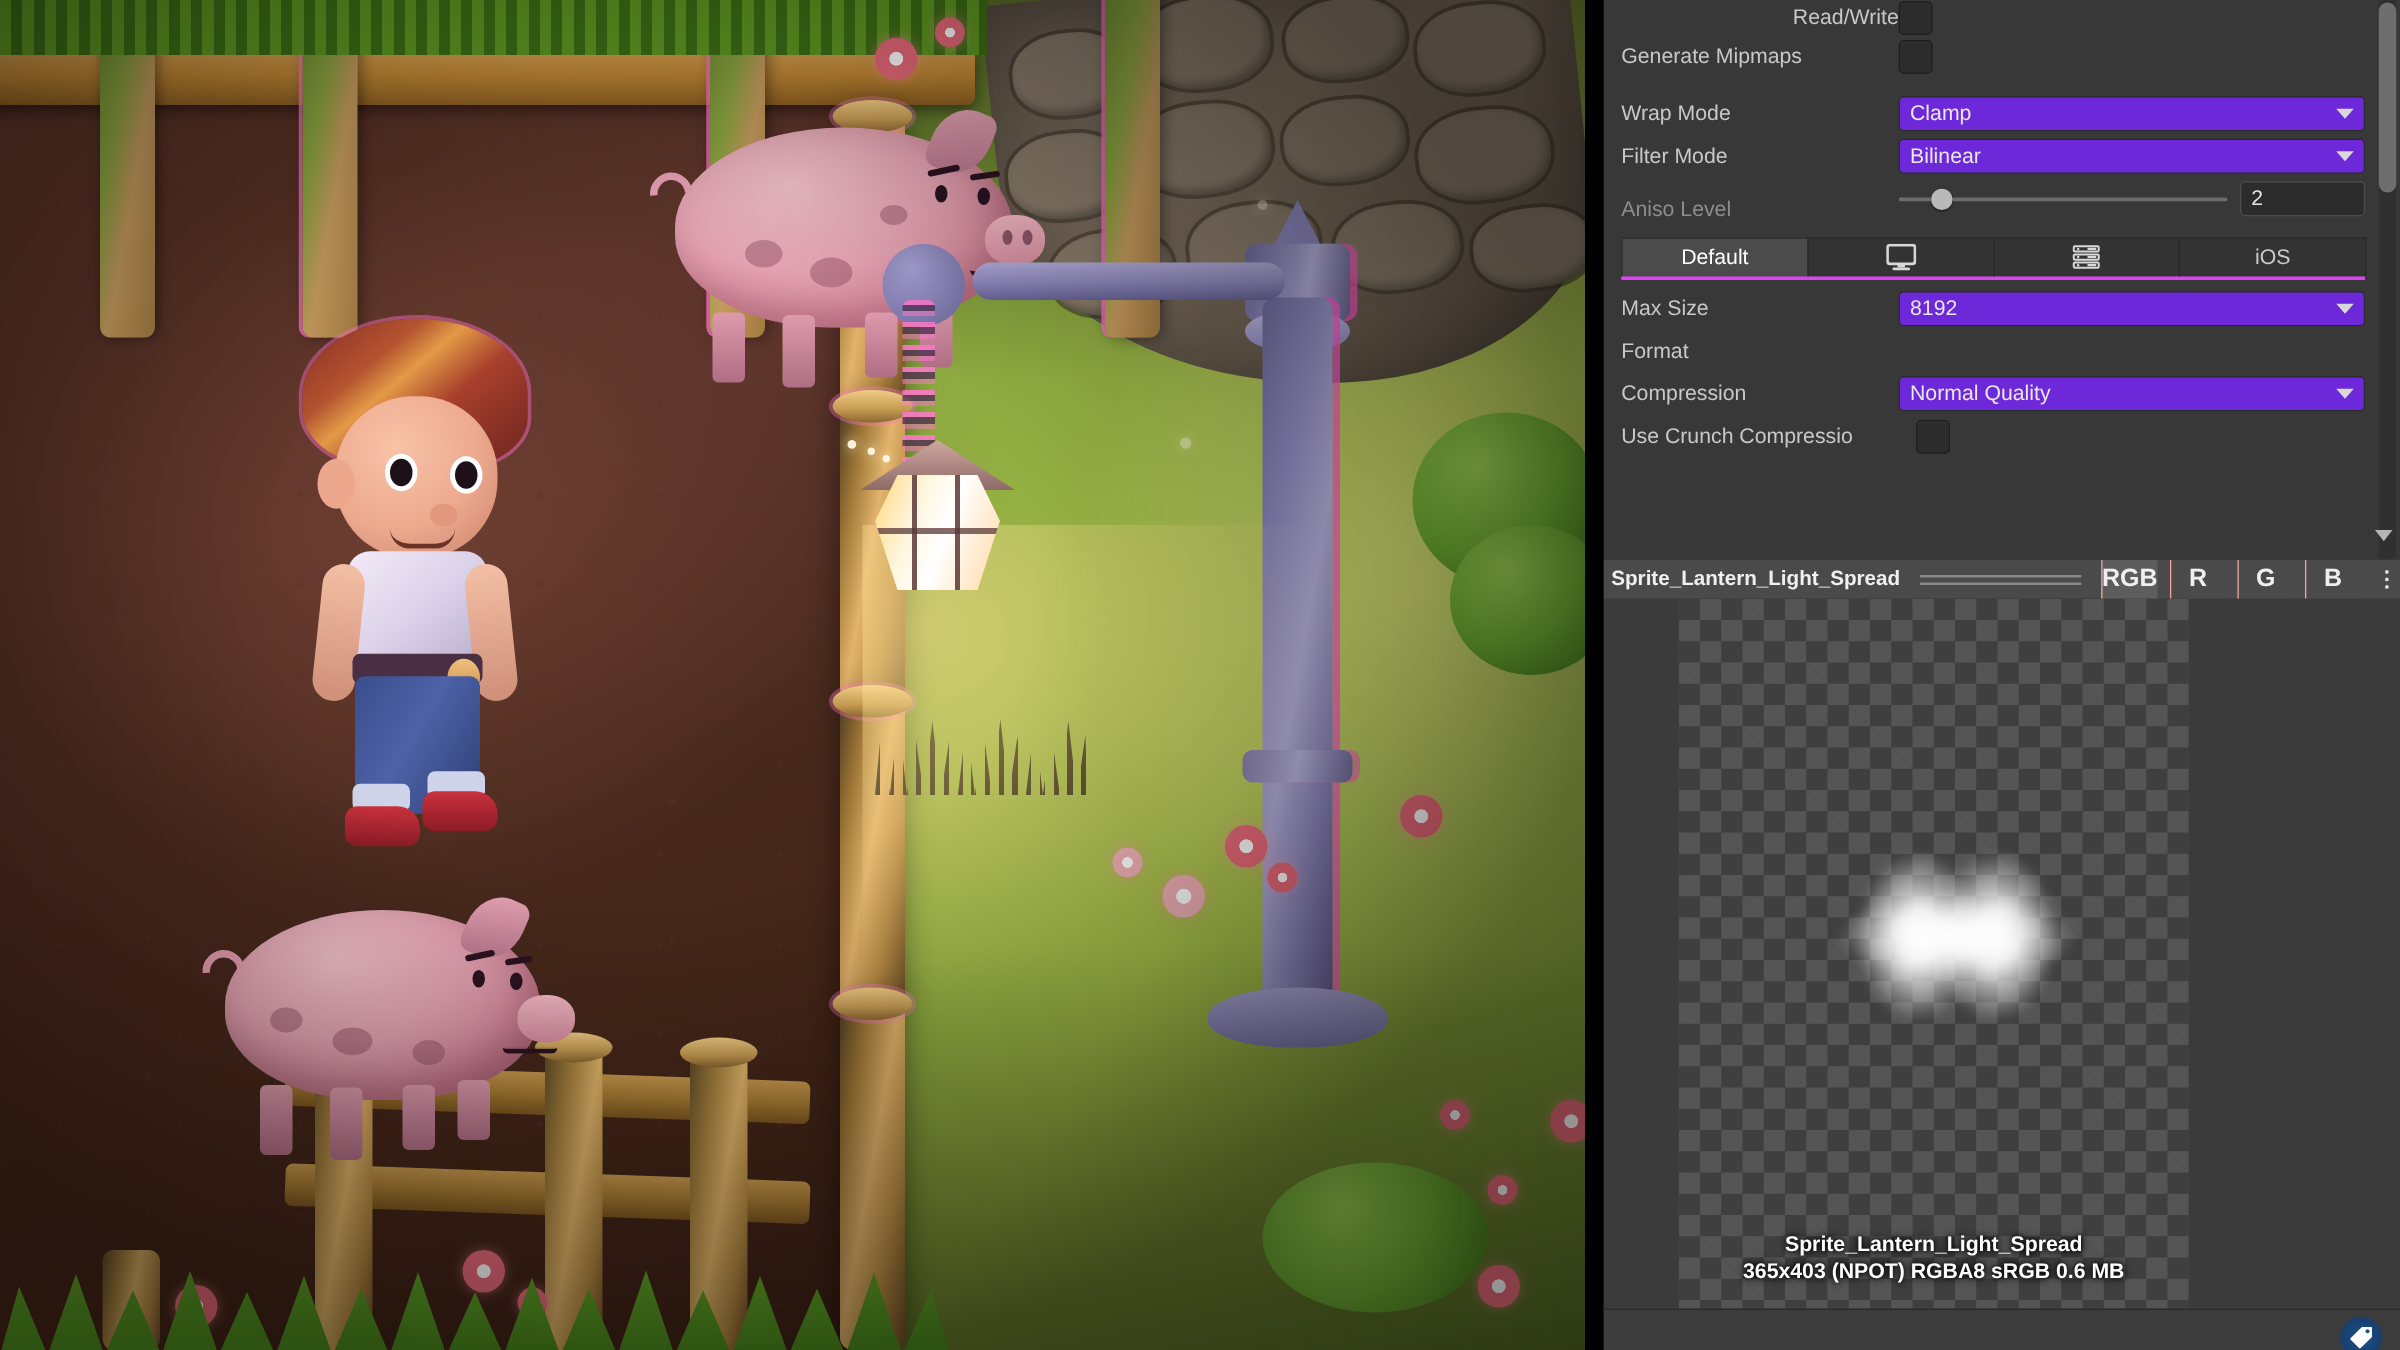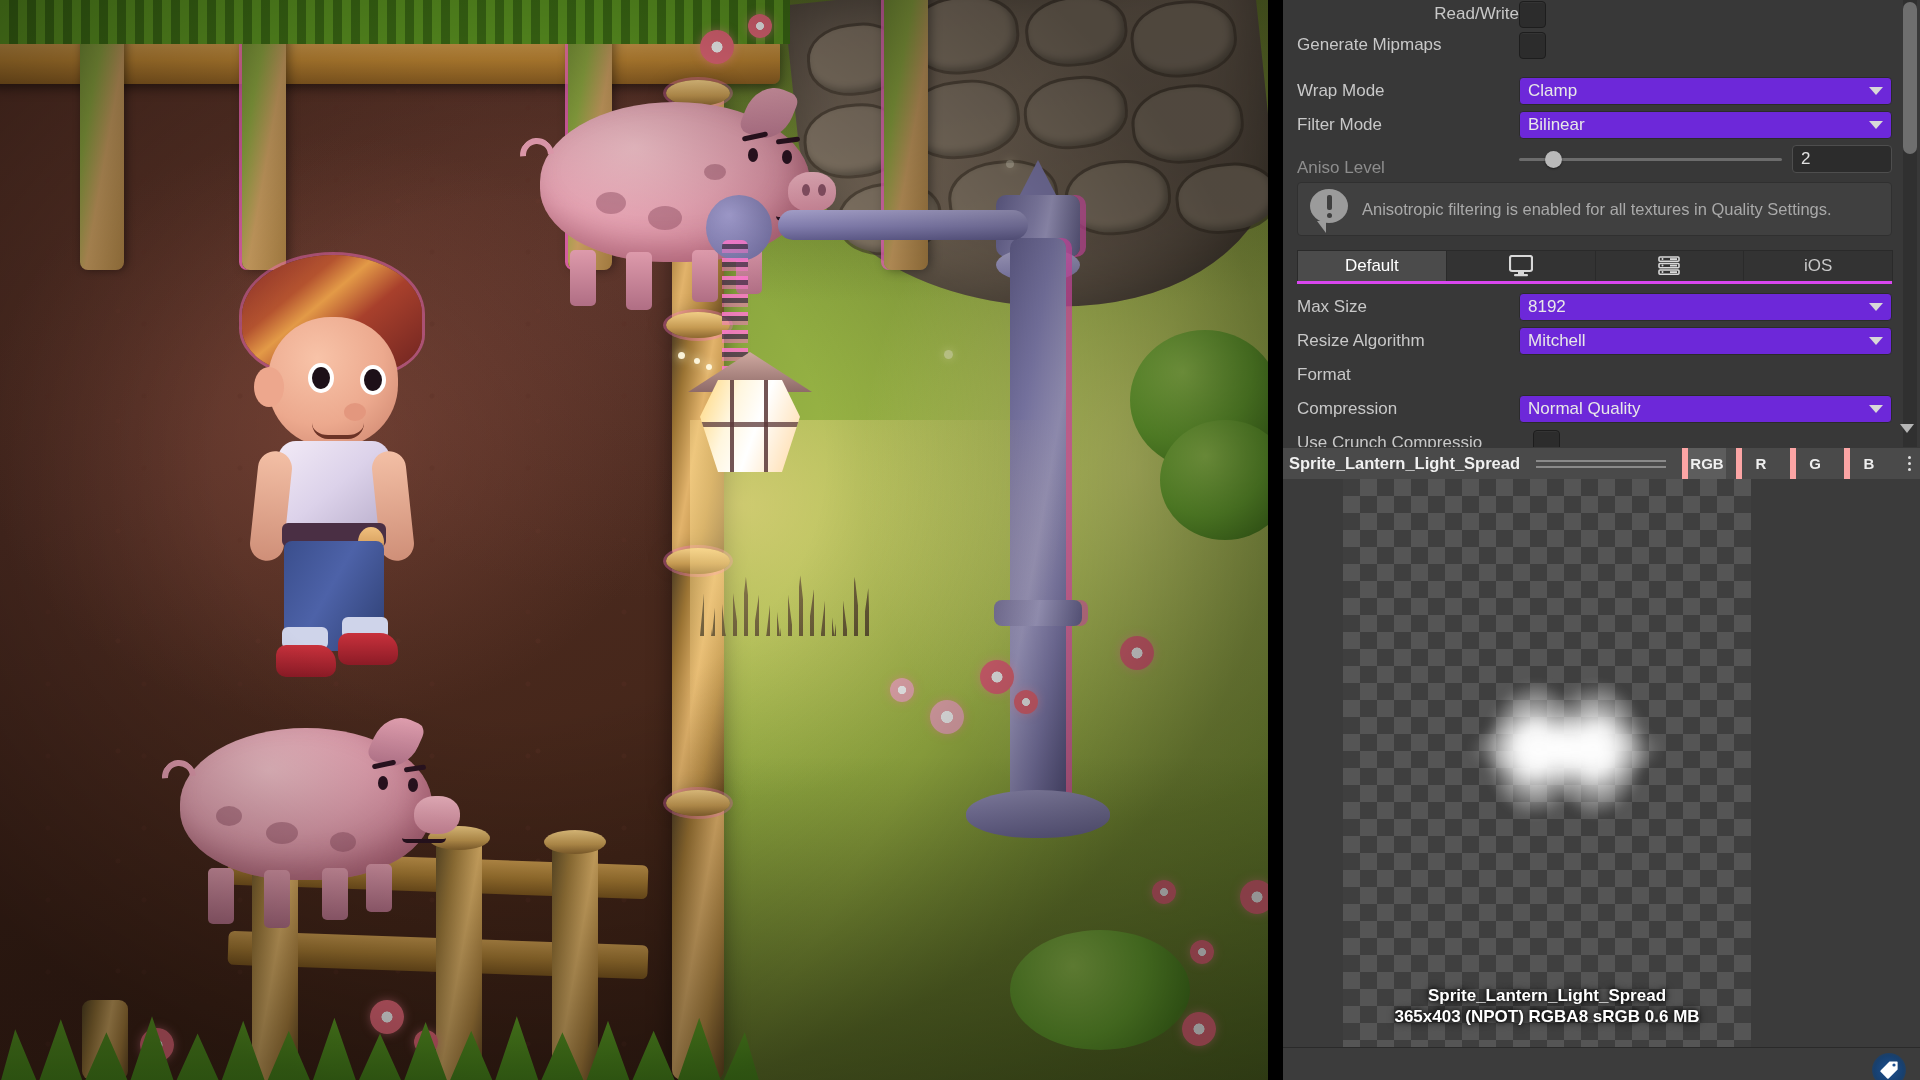--- a/index.html
+++ b/index.html
@@ -282,21 +282,21 @@
     border-left:7px solid transparent;border-right:7px solid transparent;border-top:9px solid #b5b5b5;}
 
   
   .prev-head{
     position:absolute; left:0; top:448px; width:637px; height:31px;
     background:#4a4a4a; display:flex; align-items:center; padding-left:6px; gap:10px;
   }
   .prev-title{ color:#f0f0f0; font-size:16.5px; font-weight:bold; white-space:nowrap;}
   .prev-dash{ flex:1; height:8px; border-top:2px solid #8a8a8a; border-bottom:2px solid #8a8a8a; margin:0 6px;}
   .chbtn{ min-width:44px; height:31px; display:flex;align-items:center;justify-content:center;
-    color:#efefef; font-size:15px; font-weight:bold; background:#4a4a4a; border-left:6px solid #fca5a5;}
+    color:#efefef; font-size:20px; font-weight:bold; background:#4a4a4a; border-left:1px solid #fca5a5;}
   .chbtn.on{ background:#5d5d5d;}
   .kebab{ width:22px;height:31px;display:flex;flex-direction:column;align-items:center;justify-content:center;gap:3px;}
   .kebab i{ width:3px;height:3px;border-radius:50%;background:#e0e0e0;display:block;}
 
   
   .prev-body{ position:absolute; left:0; top:479px; width:637px; height:568px; background:#3b3b3b; overflow:hidden;}
   .checker{
     position:absolute; left:60px; top:0; width:408px; height:568px;
     background-image:
       linear-gradient(45deg,#555 25%,transparent 25%,transparent 75%,#555 75%),
@@ -526,29 +526,20 @@
         <div class="lbl dim">Aniso Level</div>
         <div class="slider-wrap">
           <div class="slider">
             <div class="track"></div>
             <div class="knob"></div>
           </div>
           <div class="numfield">2</div>
         </div>
       </div>
 
-      <div class="helpbox">
-        <div class="help-ico">
-          <div class="bub"></div>
-            <div class="tail"></div>
-            <div class="bang"></div>
-            <div class="dot"></div>
-        </div>
-        <div class="help-txt">Anisotropic filtering is enabled for all textures in Quality Settings.</div>
-      </div>
 
       <div class="tabbar">
         <div class="tab active">
           <span>Default</span>
         </div>
         <div class="tab">
           <span>
             <svg width="24" height="22" viewBox="0 0 24 22">
               <rect x="1" y="1" width="22" height="15" rx="2" fill="none" stroke="#d8d8d8" stroke-width="2.2"></rect>
               <rect x="9" y="16" width="6" height="3" fill="#d8d8d8"></rect>
@@ -579,27 +570,20 @@
       <div style="height:6px;"></div>
 
       <div class="row">
         <div class="lbl">Max Size</div>
         <div class="dd">
           <span>8192</span>
           <span class="caret"></span>
         </div>
       </div>
       <div class="row">
-        <div class="lbl">Resize Algorithm</div>
-        <div class="dd">
-          <span>Mitchell</span>
-          <span class="caret"></span>
-        </div>
-      </div>
-      <div class="row">
         <div class="lbl">Format</div>
       </div>
       <div class="row">
         <div class="lbl">Compression</div>
         <div class="dd">
           <span>Normal Quality</span>
           <span class="caret"></span>
         </div>
       </div>
       <div class="row">

